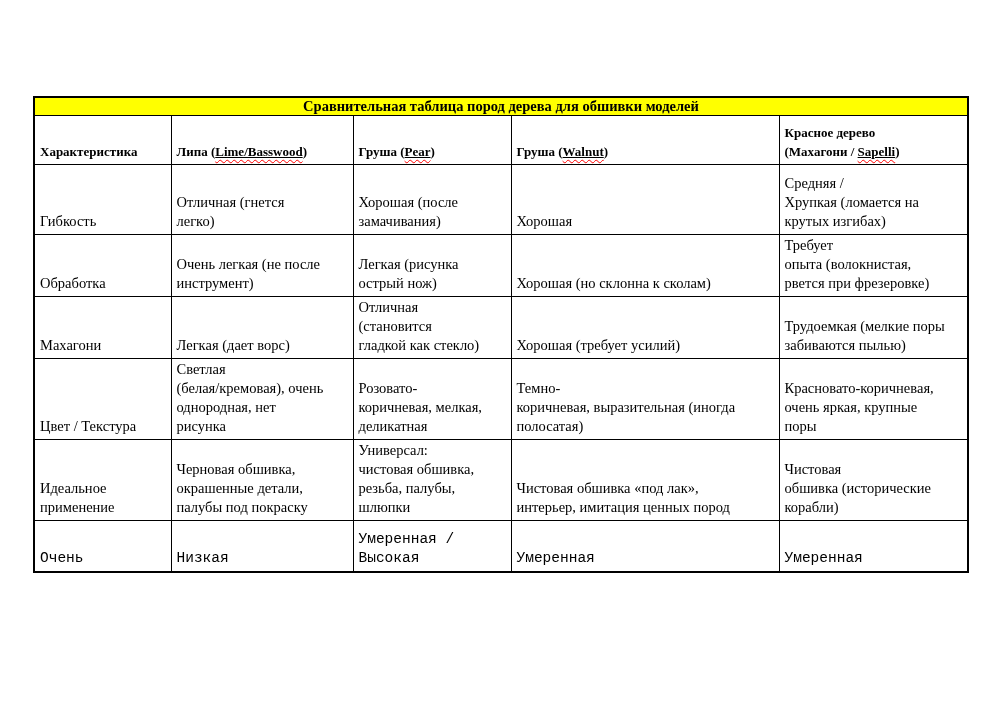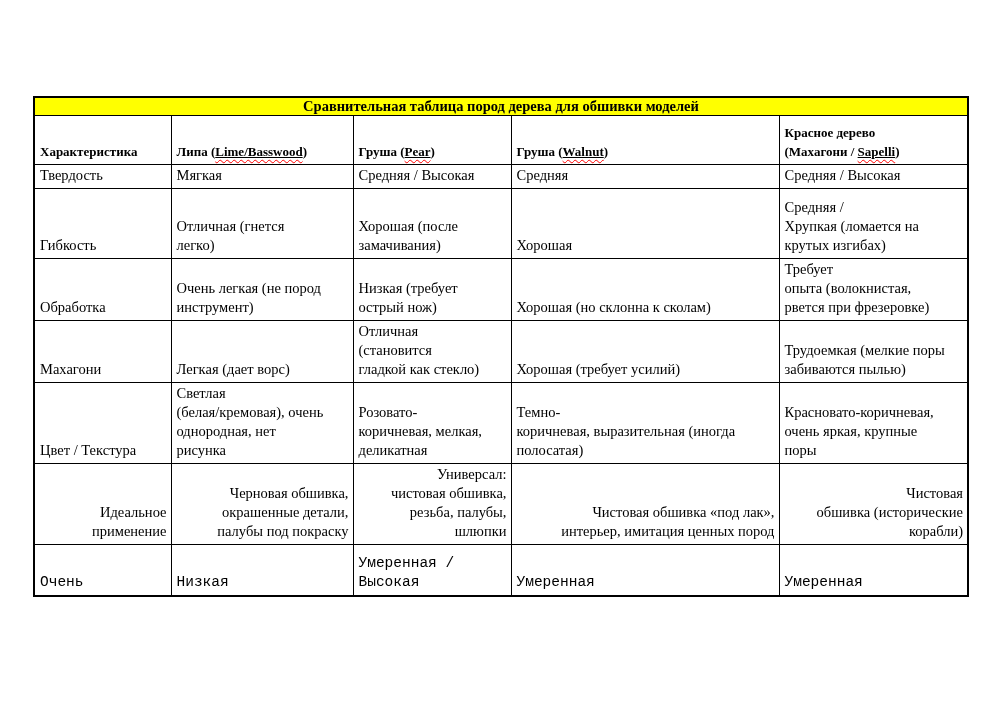--- a/index.html
+++ b/index.html
@@ -27,21 +27,21 @@
     font-weight:bold;font-size:14.5px;line-height:15px;
     height:17px;padding:0 1px;white-space:nowrap;
   }
   th{font-weight:bold;font-size:13px;}
   tr.r-head  > *{height:44px;}
   tr.r-hard  > *{height:18px;}
   tr.r-flex  > *{height:65px;}
   tr.r-work  > *{height:55px;}
   tr.r-sand  > *{height:56px;}
   tr.r-color > *{height:72px;}
-  tr.r-use   > *{height:73px;text-align:right;}
+  tr.r-use   > *{height:73px;}
   tr.r-warp  > *{height:41px;}
   tr.r-price > *{height:46px;font-family:Liberation Mono, monospace;}
   .eng{text-decoration:underline;text-decoration-thickness:1px;margin-top:8px;}
   .wavy{
     text-decoration-line:underline;
     text-decoration-style:wavy;
     text-decoration-color:var(--squiggle,#ff0000);
     text-decoration-thickness:1px;
     text-underline-offset:3px;
   }
@@ -63,43 +63,36 @@
         <td class="title-cell" colspan="5">Сравнительная таблица пород дерева для обшивки моделей</td>
       </tr>
       <tr class="r-head">
         <th><span>Характеристика</span><span class="eng"><span class="wavy"></span></span><span></span></th>
         <th><span>Липа (</span><span class="eng"><span class="wavy">Lime/Basswood</span></span><span>)</span></th>
         <th><span>Груша (</span><span class="eng"><span class="wavy">Pear</span></span><span>)</span></th>
         <th><span>Груша (</span><span class="eng"><span class="wavy">Walnut</span></span><span>)</span></th>
         <th><span>Красное дерево
 (Махагони / </span><span class="eng"><span class="wavy">Sapelli</span></span><span>)</span></th>
       </tr>
-      <tr class="r-hard">
-        <td>Твердость</td>
-        <td>Мягкая</td>
-        <td>Средняя / Высокая</td>
-        <td>Средняя</td>
-        <td>Средняя / Высокая</td>
-      </tr>
       <tr class="r-flex">
         <td>Гибкость</td>
         <td>Отличная (гнется
 легко)</td>
         <td>Хорошая (после
 замачивания)</td>
         <td>Хорошая</td>
         <td>Средняя /
 Хрупкая (ломается на
 крутых изгибах)</td>
       </tr>
       <tr class="r-work">
         <td>Обработка</td>
-        <td>Очень легкая (не пород
+        <td>Очень легкая (не после
 инструмент)</td>
-        <td>Низкая (требует
+        <td>Легкая (рисунка
 острый нож)</td>
         <td>Хорошая (но склонна к сколам)</td>
         <td>Требует
 опыта (волокнистая,
 рвется при фрезеровке)</td>
       </tr>
       <tr class="r-sand">
         <td>Махагони</td>
         <td>Легкая (дает ворс)</td>
         <td>Отличная

